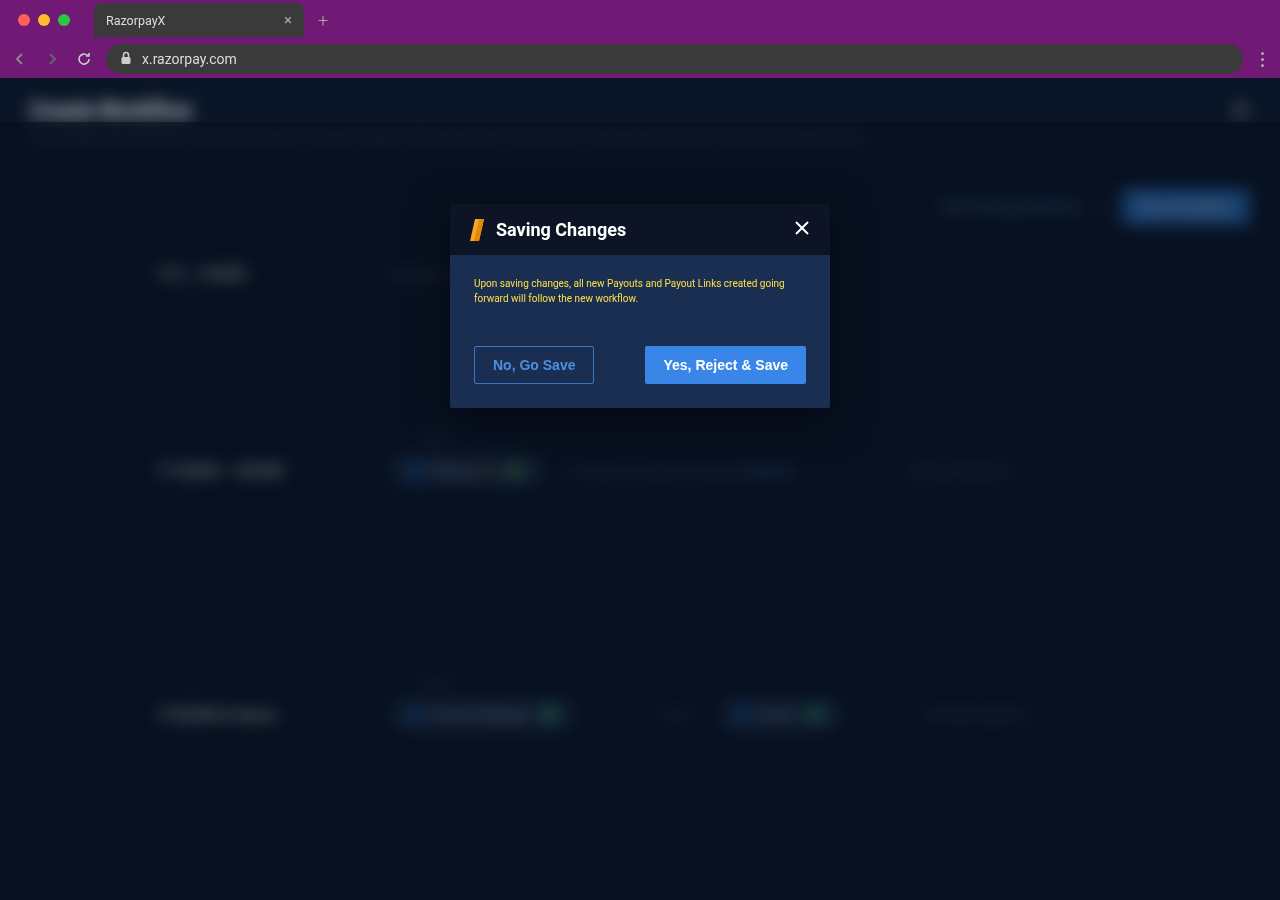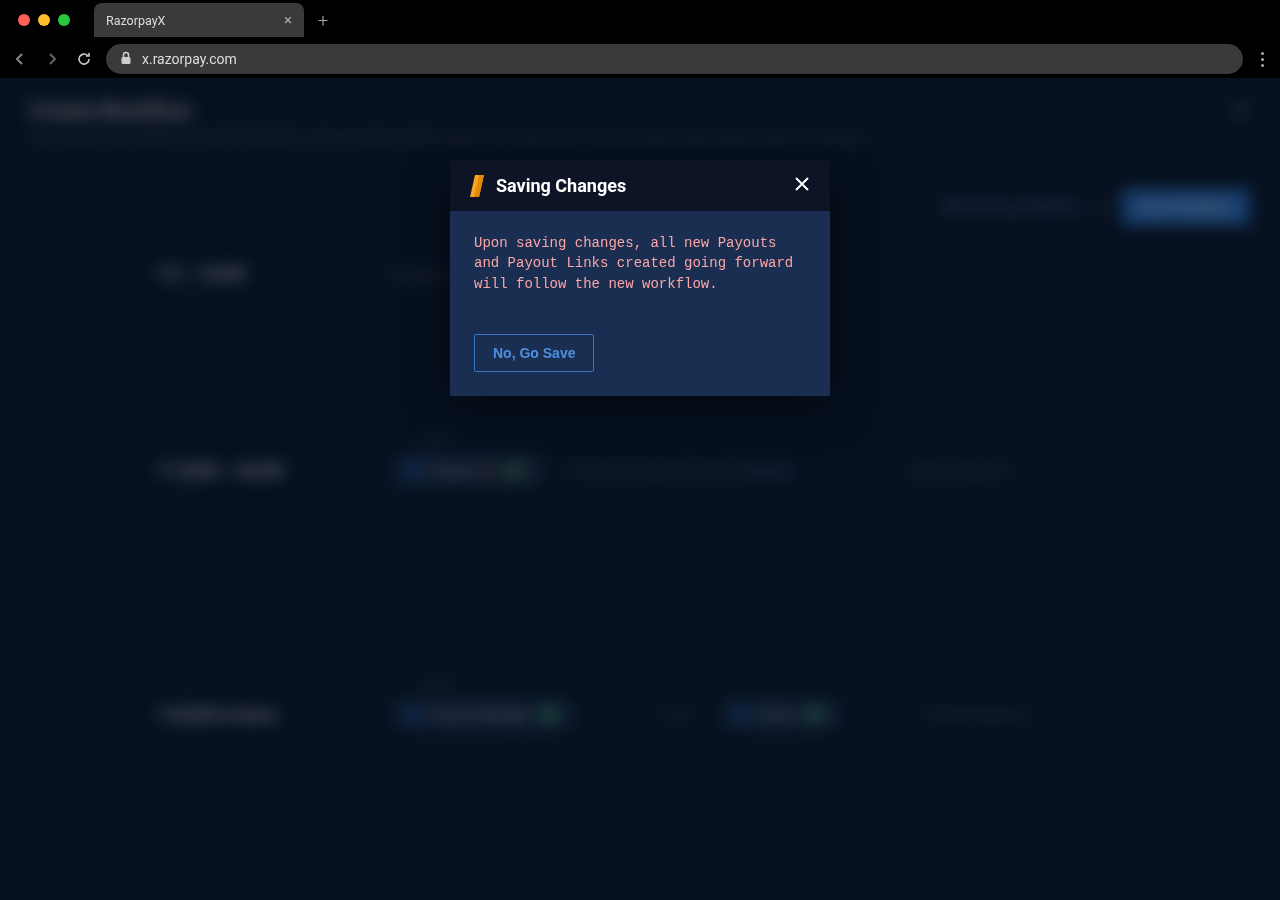--- a/index.html
+++ b/index.html
@@ -10,21 +10,21 @@
     body {
       font-family: -apple-system, BlinkMacSystemFont, "Segoe UI", Roboto, Helvetica, Arial, sans-serif;
       background: #1a1a1a;
       width: 1280px;
       height: 900px;
       overflow: hidden;
       position: relative;
     }
     
     .browser-chrome {
-      background: #000000;
+      background: #701a75;
       height: 78px;
     }
     .tab-bar {
       height: 40px;
       display: flex;
       align-items: center;
       padding-left: 10px;
     }
     .traffic-lights {
       display: flex;
@@ -221,20 +221,21 @@
     }
     
     .modal-overlay {
       position: absolute;
       inset: 0;
       background: rgba(5, 12, 25, 0.55);
       display: flex;
       align-items: flex-start;
       justify-content: center;
       padding-top: 82px;
+      margin-top: 44px;
     }
     .modal {
       width: 380px;
       background: #1a2e52;
       border-radius: 2px;
       box-shadow: 0 10px 40px rgba(0,0,0,0.5);
     }
     .modal-header {
       background: #0c1426;
       padding: 14px 20px;
@@ -260,25 +261,24 @@
       color: #fff;
       font-size: 20px;
       cursor: pointer;
       background: none;
       border: none;
     }
     .modal-body {
       padding: 22px 24px;
     }
     .modal-body p {
-      color: #fca5a5;
-      font-size: 14px;
+      color: #fde047;
+      font-size: 10px;
       line-height: 1.45;
       margin-bottom: 18px;
-      font-family: Liberation Mono, monospace;
     }
     .modal-footer {
       padding: 0 24px 24px;
       display: flex;
       justify-content: space-between;
       gap: 16px;
     }
     .btn {
       padding: 10px 18px;
       font-size: 14px;
@@ -425,16 +425,17 @@
           <svg width="16" height="16" viewBox="0 0 16 16">
               <path d="M2 2 L14 14 M14 2 L2 14" stroke="#fff" stroke-width="2"></path>
             </svg>
         </button>
       </div>
       <div class="modal-body">
         <p>Upon saving changes, all new Payouts and Payout Links created going forward will follow the new workflow.</p>
       </div>
       <div class="modal-footer">
         <button class="btn btn-secondary">No, Go Save</button>
+        <button class="btn btn-primary">Yes, Reject &amp; Save</button>
       </div>
     </div>
   </div>
 </div>
 
 </body></html>

